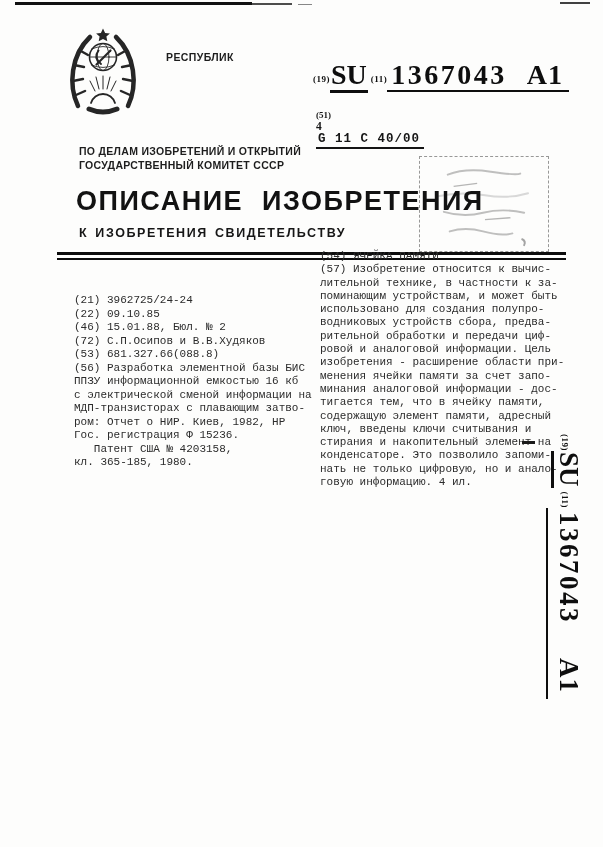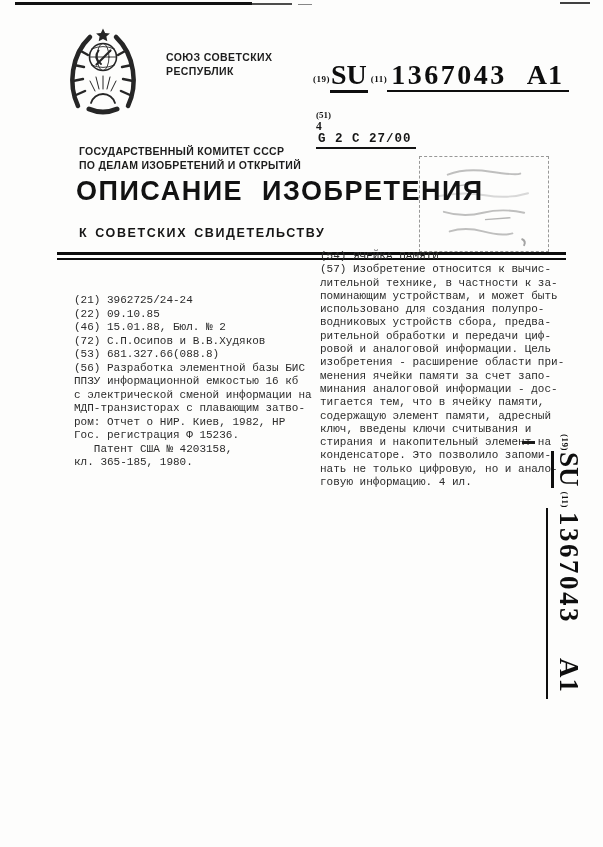--- a/index.html
+++ b/index.html
@@ -48,21 +48,21 @@
   .ipc .tiny{font-size:9px;font-weight:bold;font-family:"Liberation Serif",serif;}
   .ipc .ed{font-size:11.5px;font-weight:bold;font-family:"Liberation Serif",serif;margin-left:3px;margin-right:7px;}
   .ipc .val{
     font-family:"Liberation Mono",monospace;font-weight:bold;font-size:12.5px;
     letter-spacing:1px;border-bottom:2px solid #141414;padding:0 4px 1px 2px;white-space:pre;
   }
   .ipc .tail{flex:1;border-bottom:2px solid #141414;height:1px;align-self:flex-end;margin-bottom:1px;}
 
   
   .doc-title{
-    left:76px;top:176px;
+    left:76px;top:186px;
     font-size:27px;font-weight:bold;letter-spacing:1.5px;word-spacing:10px;
     color:#121212;white-space:nowrap;
   }
   .doc-subtitle{
     left:79px;top:226px;
     font-size:12.5px;font-weight:bold;letter-spacing:1.6px;word-spacing:2px;
     color:#161616;white-space:nowrap;
   }
 
   
@@ -142,64 +142,63 @@
         <line x1="69" y1="38" x2="59" y2="40"></line>
         <line x1="64" y1="23" x2="55" y2="28"></line>
       </g>
 
       <path d="M26 82 q14 6 28 0" stroke-width="5"></path>
     </g>
   </svg>
 </div>
 
 <div class="abs union">
-    <div class="tline">СОЮЗ СОВЕТСКИХ</div>
     <div class="tline">РЕСПУБЛИК</div>
   </div>
 
 <div class="abs code-row hdr-code">
   <span class="tiny">(19)</span>
   <span class="big su-u">SU</span>
   <span class="tiny" style="margin-left:3px;">(11)</span>
   <span class="numkind">
     <span class="big num g11">1367043</span>
     <span class="big kind">A1</span>
   </span>
 </div>
 
 <div class="abs ipc">
   <span class="tiny">(51)</span>
   <span class="ed">4</span>
-  <span class="val">G 2 C 27/00</span>
+  <span class="val">G 11 C 40/00</span>
   <span class="tail"></span>
 </div>
 
 <div class="abs committee">
+    <div class="tline">ПО ДЕЛАМ ИЗОБРЕТЕНИЙ И ОТКРЫТИЙ</div>
     <div class="tline">ГОСУДАРСТВЕННЫЙ КОМИТЕТ СССР</div>
-    <div class="tline">ПО ДЕЛАМ ИЗОБРЕТЕНИЙ И ОТКРЫТИЙ</div>
   </div>
 
 <div class="abs stamp">
   <svg viewBox="0 0 130 96" xmlns="http://www.w3.org/2000/svg">
     <g stroke="#8d8d8d" fill="none" stroke-width="2" opacity=".55" stroke-linecap="round">
       <path d="M28 18 q18 -7 44 -3 t30 2"></path>
       <path d="M18 40 q24 -5 48 -1 t44 -2" opacity=".6"></path>
       <path d="M24 56 q20 6 40 1 t42 0"></path>
       <path d="M30 76 q16 -5 34 0 t30 2"></path>
       <path d="M104 84 q4 2 2 6" stroke="#5d5d5d"></path>
     </g>
     <g stroke="#6f6f6f" stroke-width="1.4" opacity=".5">
       <line x1="34" y1="30" x2="58" y2="27"></line>
       <line x1="66" y1="64" x2="92" y2="62"></line>
     </g>
   </svg>
 </div>
 
 <div class="abs doc-title">ОПИСАНИЕ ИЗОБРЕТЕНИЯ</div>
-<div class="abs doc-subtitle">К СОВЕТСКИХ СВИДЕТЕЛЬСТВУ</div>
+<div class="abs doc-subtitle">К ИЗОБРЕТЕНИЯ СВИДЕТЕЛЬСТВУ</div>
 
 <div class="abs dbl-rule"></div>
 
 <div class="abs col col-left"><div class="tline">(21) 3962725/24-24</div><div class="tline">(22) 09.10.85</div><div class="tline">(46) 15.01.88, Бюл. № 2</div><div class="tline">(72) С.П.Осипов и В.В.Худяков</div><div class="tline">(53) 681.327.66(088.8)</div><div class="tline">(56) Разработка элементной базы БИС</div><div class="tline">ППЗУ информационной емкостью 16 кб</div><div class="tline">с электрической сменой информации на</div><div class="tline">МДП-транзисторах с плавающим затво-</div><div class="tline">ром: Отчет о НИР. Киев, 1982, НР</div><div class="tline">Гос. регистрация Ф 15236.</div><div class="tline">   Патент США № 4203158,</div><div class="tline">кл. 365-185, 1980.</div></div>
 
 <div class="abs col col-right"><div class="tline">(54) ЯЧЕЙКА ПАМЯТИ</div><div class="tline">(57) Изобретение относится к вычис-</div><div class="tline">лительной технике, в частности к за-</div><div class="tline">поминающим устройствам, и может быть</div><div class="tline">использовано для создания полупро-</div><div class="tline">водниковых устройств сбора, предва-</div><div class="tline">рительной обработки и передачи циф-</div><div class="tline">ровой и аналоговой информации. Цель</div><div class="tline">изобретения - расширение области при-</div><div class="tline">менения ячейки памяти за счет запо-</div><div class="tline">минания аналоговой информации - дос-</div><div class="tline">тигается тем, что в ячейку памяти,</div><div class="tline">содержащую элемент памяти, адресный</div><div class="tline">ключ, введены ключи считывания и</div><div class="tline">стирания и накопительный элемент на</div><div class="tline">конденсаторе. Это позволило запоми-</div><div class="tline">нать не только цифровую, но и анало-</div><div class="tline">говую информацию. 4 ил.</div></div>
 
 <div class="tick" style="left:522px;top:441px;width:13px;height:3px;"></div>
 
 <div class="abs code-row side-code">

